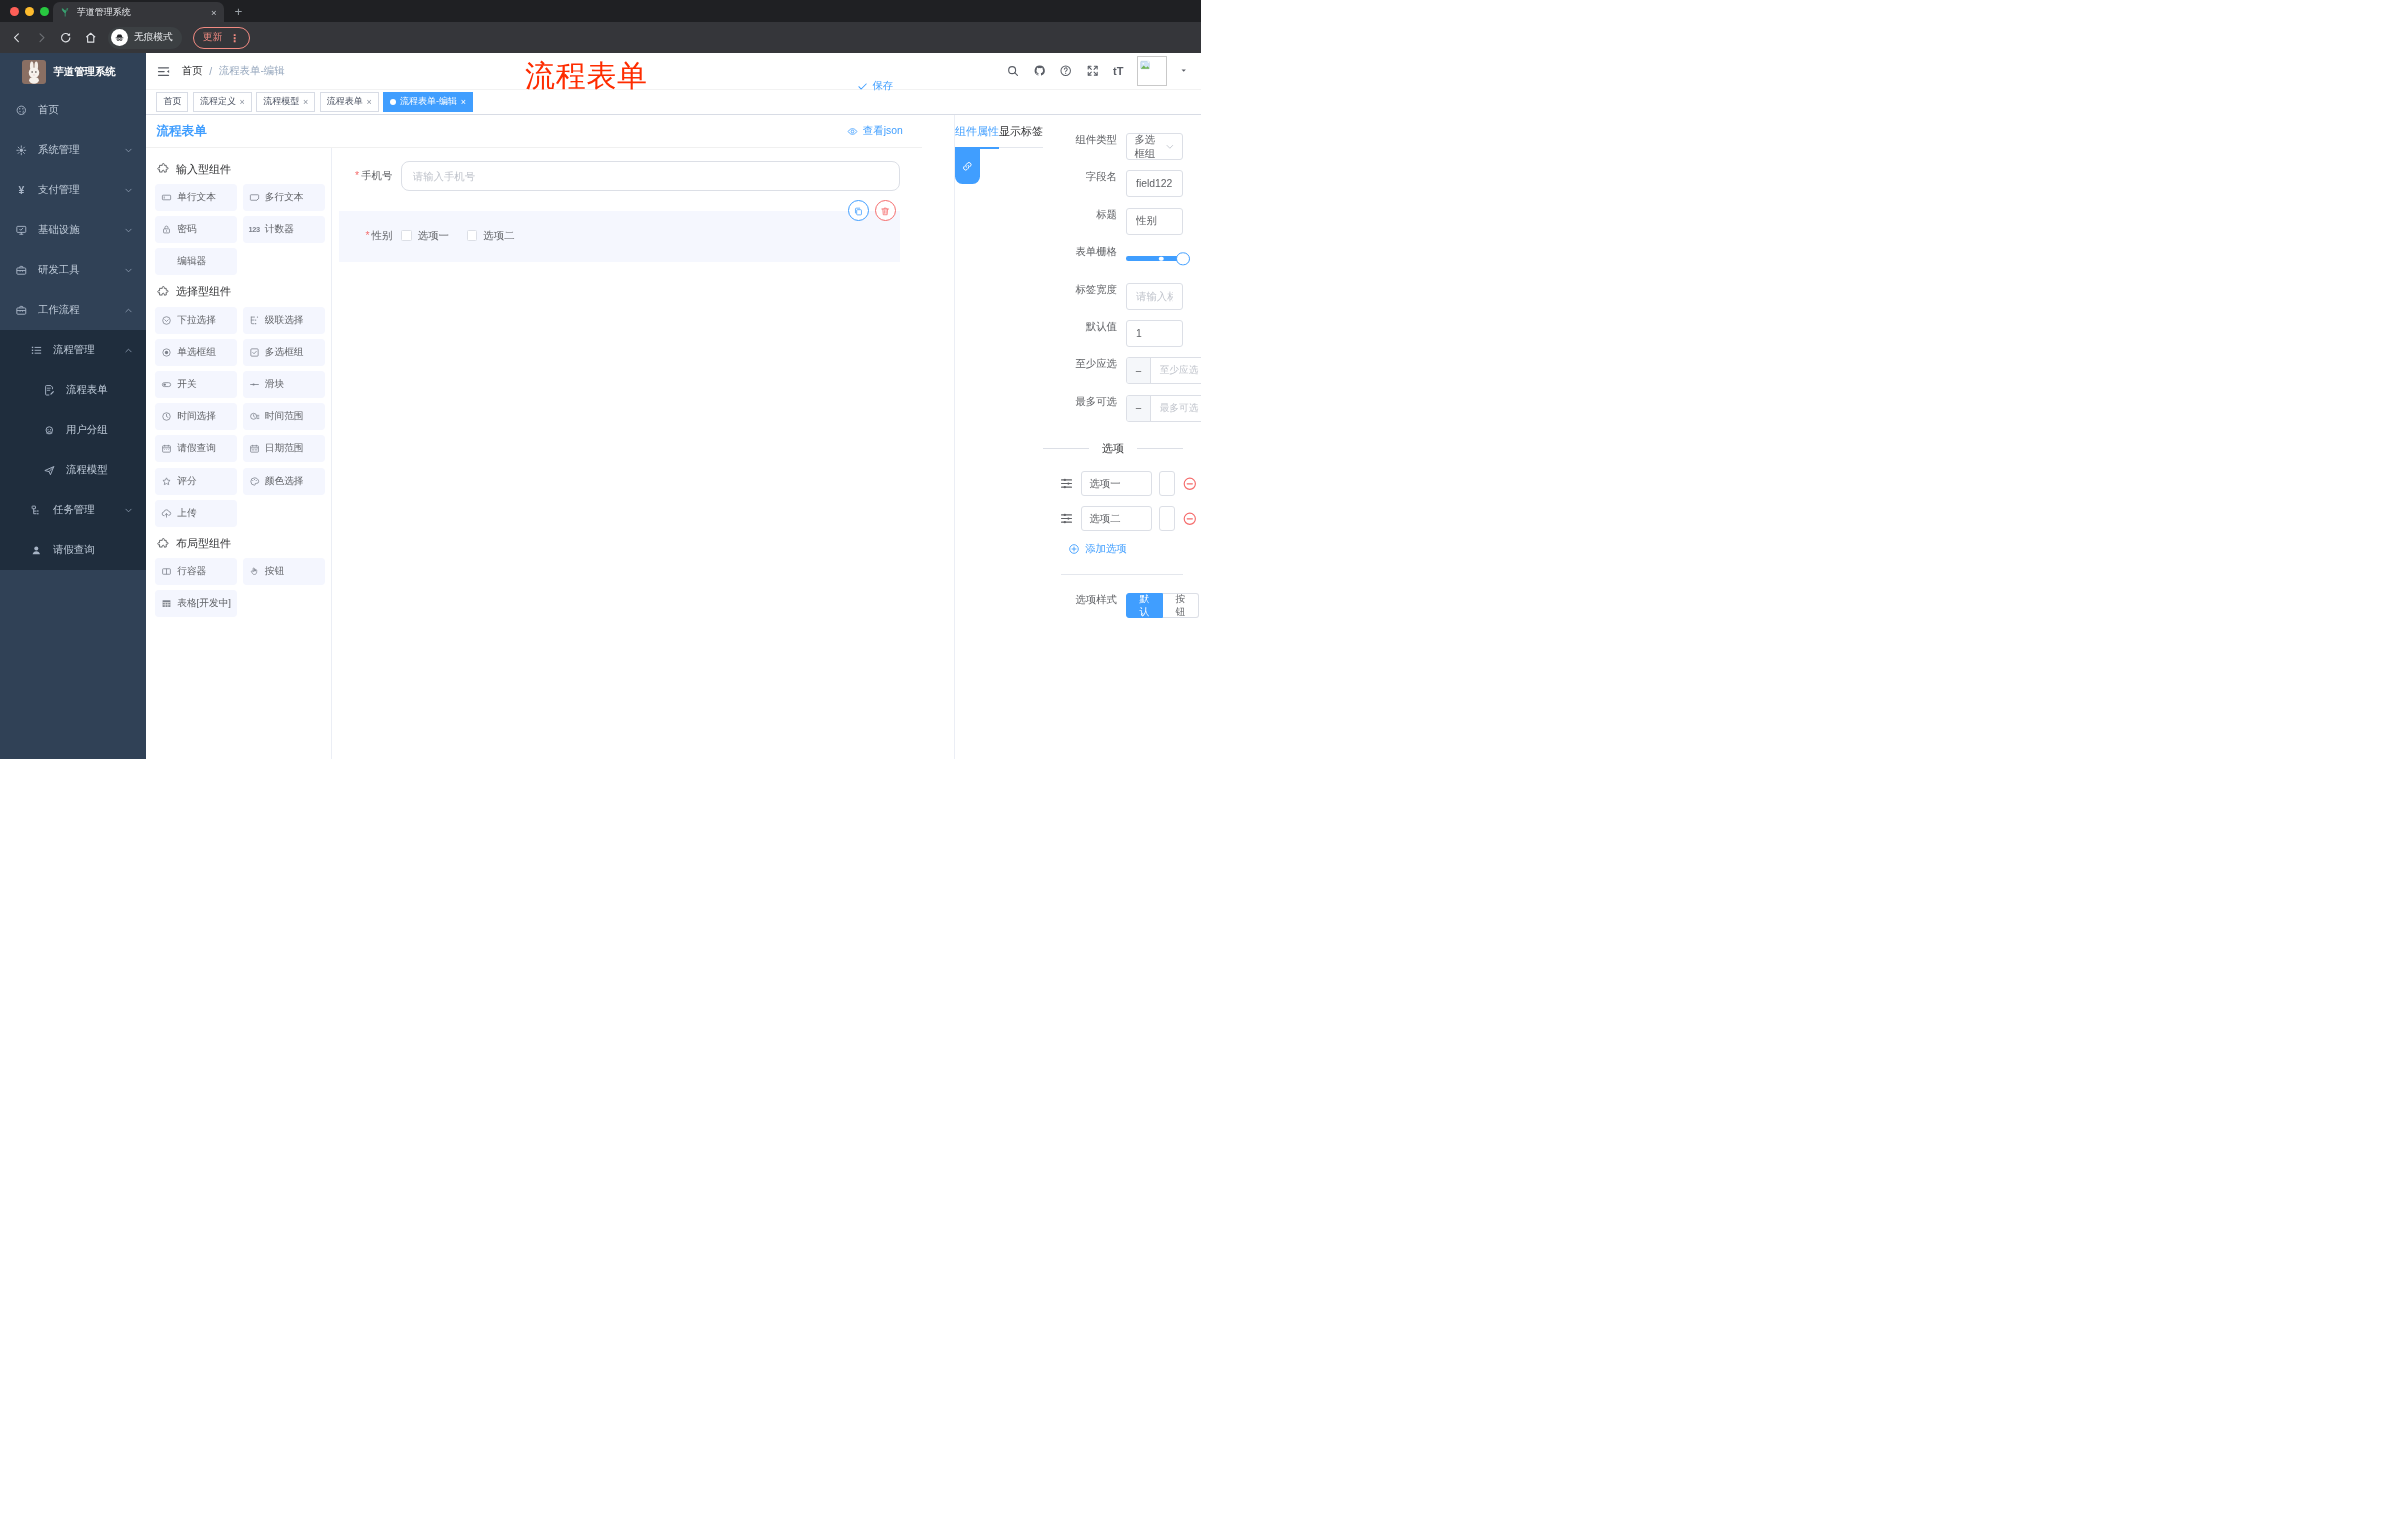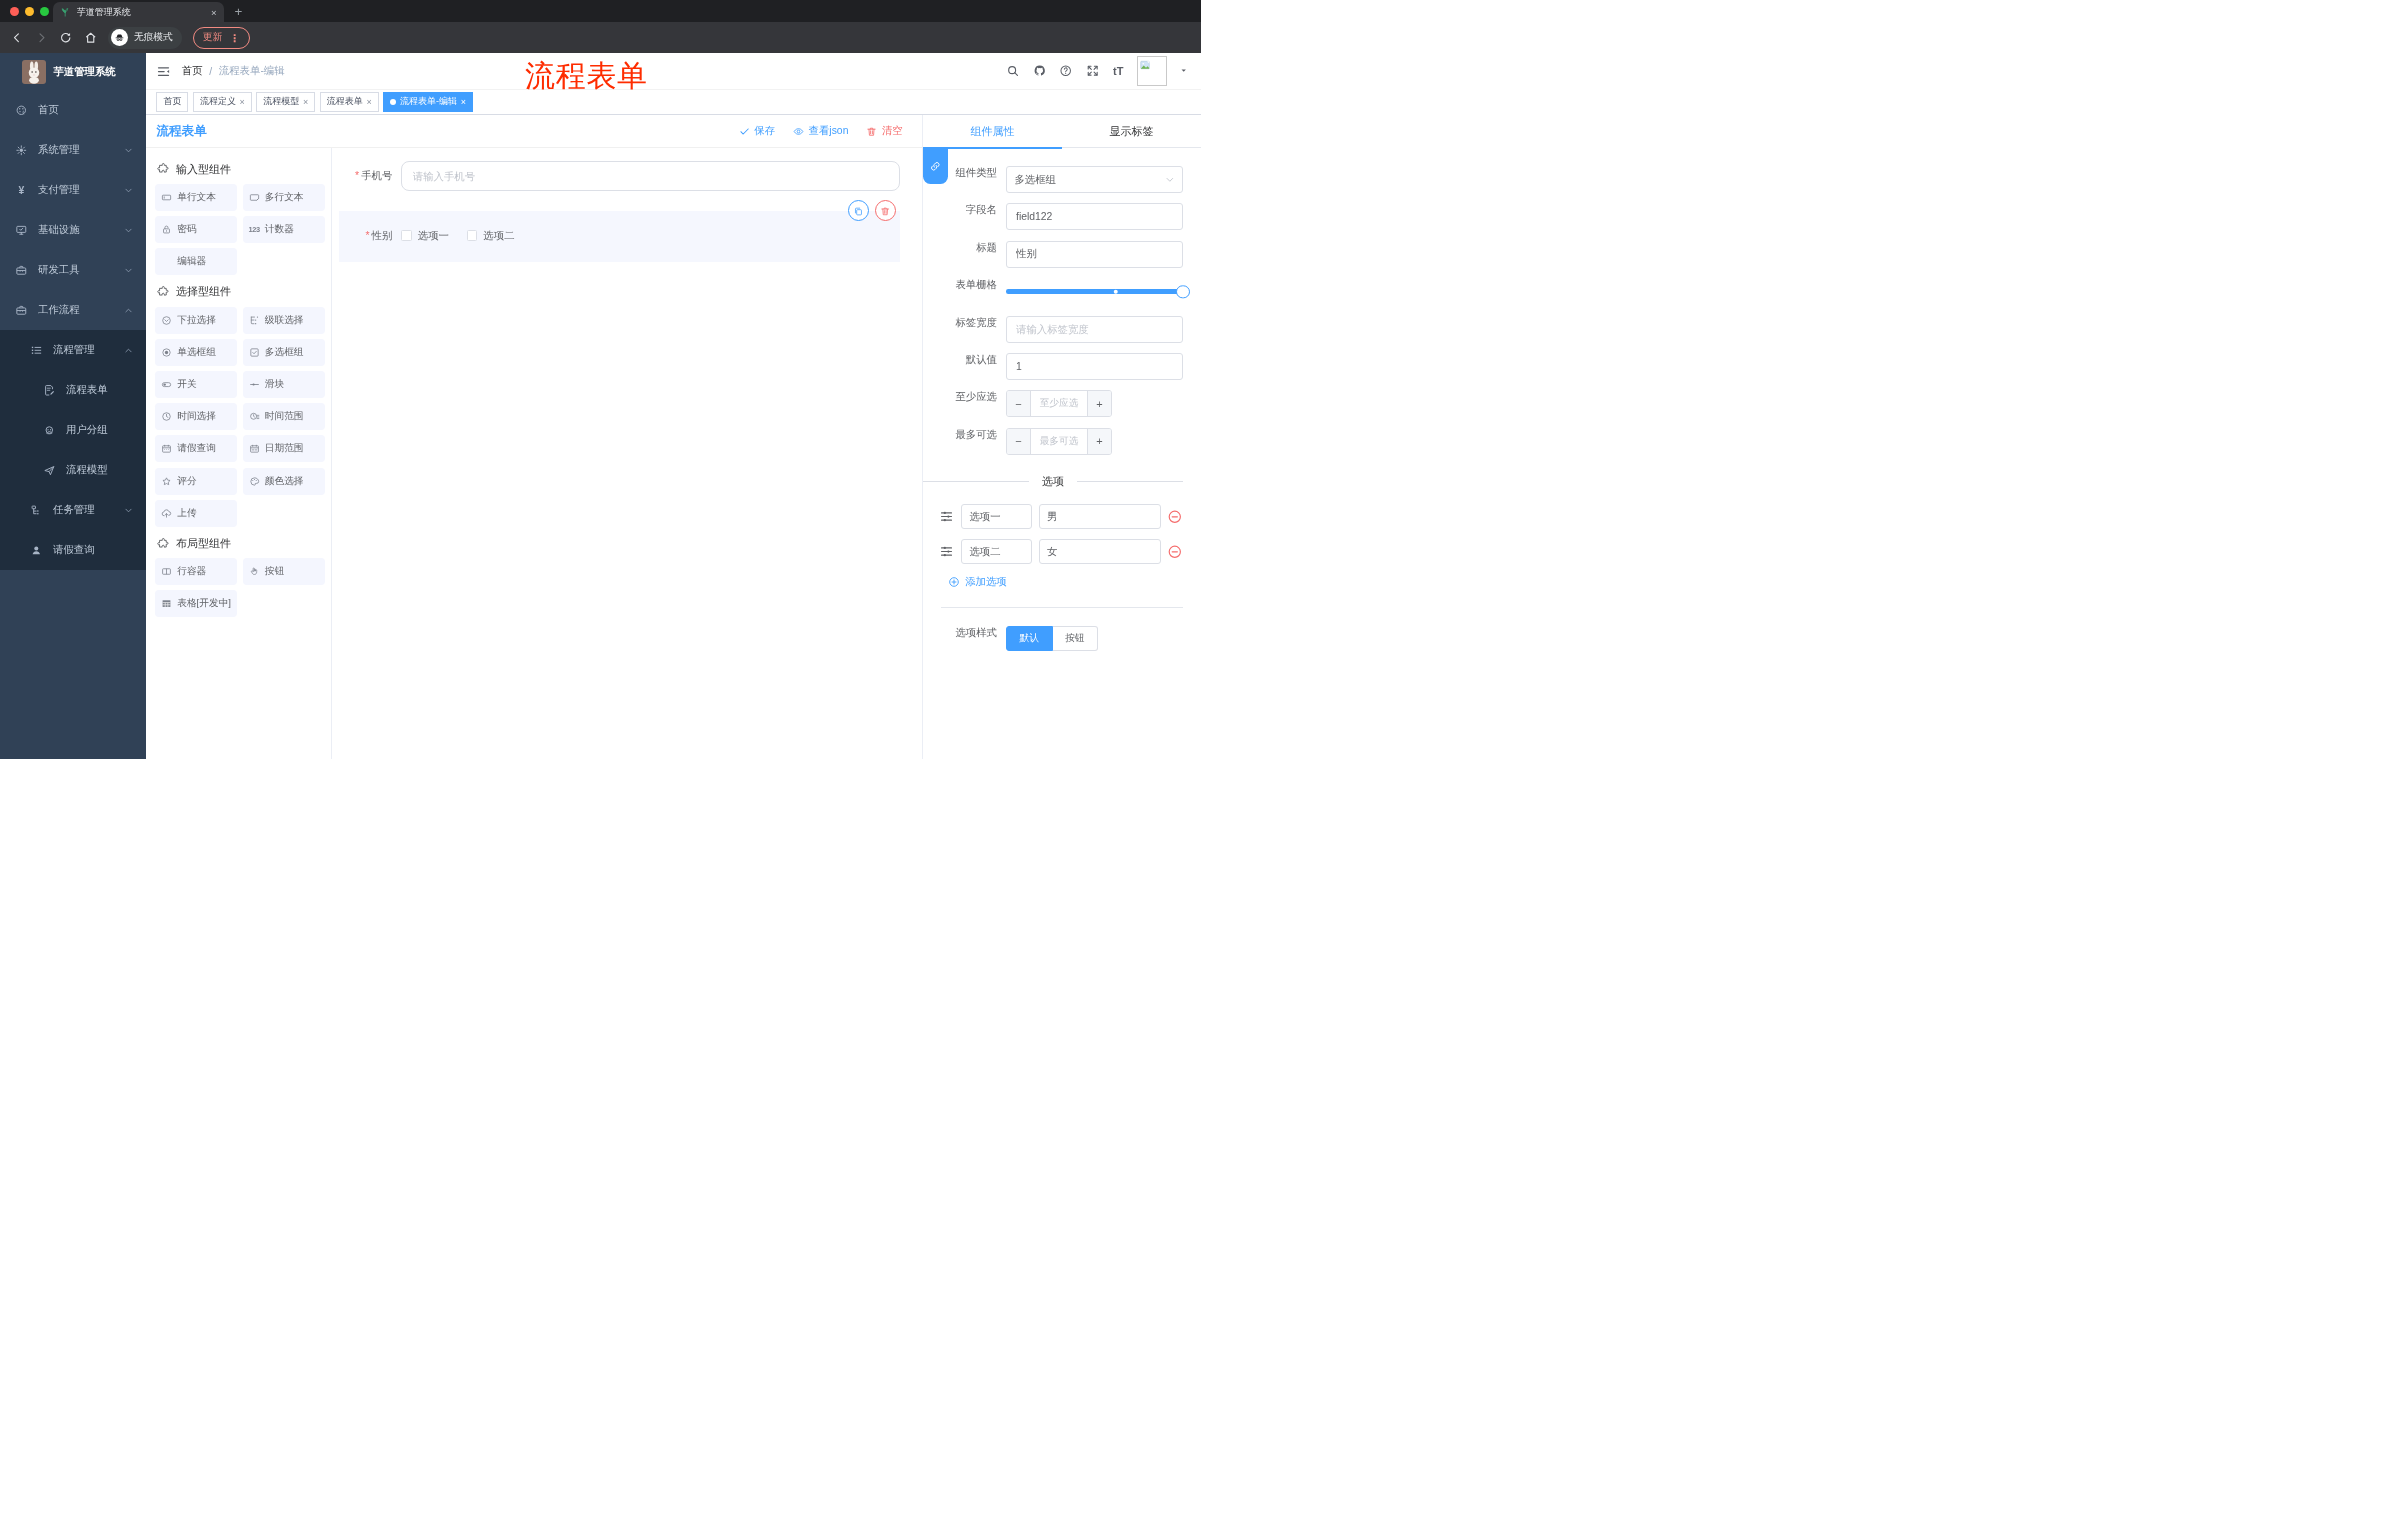--- a/index.html
+++ b/index.html
@@ -69,21 +69,21 @@
   .tag { height:19.3px; border:0.7px solid #d8dce5; background:#fff; color:#495060; font-size:9px; display:flex; align-items:center; gap:3.7px; padding:0 6px; cursor:pointer; }
   .tag .dot { width:6px; height:6px; border-radius:50%; background:#fff; display:none; }
   .tag .x { font-size:9px; color:#8c939f; }
   .tag.active { background:#409eff; border-color:#409eff; color:#fff; }
   .tag.active .dot { display:inline-block; }
   .tag.active .x { color:#fff; }
 
   .content { flex:1; display:grid; grid-template-columns:186px 1fr 279px; grid-template-rows:33px 1fr; background:#fff; min-height:0; }
   .cbar { grid-column:1 / 3; display:flex; align-items:center; padding:0 19.3px 0 10.4px; border-bottom:0.7px solid #f0f0f0; }
   .ctitle { color:#409eff; font-size:12.6px; font-weight:bold; }
-  .cactions { margin-left:auto; display:flex; align-items:flex-end; gap:18px; }
+  .cactions { margin-left:auto; display:flex; align-items:center; gap:31px;flex-direction:column; }
   .abtn { display:flex; align-items:center; gap:4.5px; color:#409eff; font-size:10.4px; cursor:pointer; }
   .abtn .ic { width:11px; height:11px; }
   .abtn.red { color:#f56c6c; }
 
   
   .comp-panel { grid-row:2; grid-column:1; border-right:0.7px solid #ebeef5; padding:4.5px 6px 0 9px; overflow:hidden; }
   .csec-h { display:flex; align-items:center; gap:6px; color:#303133; font-size:11px; margin:9px 0 7.4px 1.5px; }
   .csec-h .ic { width:13.4px; height:13.4px; color:#606266; }
   .cgrid { display:grid; grid-template-columns:1fr 1fr; gap:5.2px; }
   .chip { height:27px; background:#f4f6fe; border-radius:3.7px; display:flex; align-items:center; gap:5.2px; padding:0 6px; font-size:9.7px; color:#606266; cursor:grab; }
@@ -115,21 +115,21 @@
   .selacts { position:absolute; top:-10.4px; right:4.5px; display:flex; gap:6px; }
   .cirbtn { width:21px; height:21px; border-radius:50%; background:#fff; display:flex; align-items:center; justify-content:center; cursor:pointer; }
   .cirbtn.blue { border:0.7px solid #409eff; color:#409eff; }
   .cirbtn.redb { border:0.7px solid #f56c6c; color:#f56c6c; }
   .cirbtn .ic { width:10.4px; height:10.4px; }
   .cbgroup { display:flex; align-items:center; gap:18px; }
   .cb { display:flex; align-items:center; gap:6px; font-size:10.4px; color:#606266; cursor:pointer; }
   .cb .box { width:10.4px; height:10.4px; border:0.7px solid #dcdfe6; border-radius:1.5px; background:#fff; }
 
   
-  .props { grid-column:3; grid-row:1 / 3; border-left:0.7px solid #ebeef5; display:flex; flex-direction:column; position:relative; min-height:0; }
+  .props { grid-column:3; grid-row:1 / 3; border-left:0.7px solid #ebeef5; display:flex; position:relative; min-height:0;margin-left:32px; }
   .ptabs { height:33px; display:flex; border-bottom:1.5px solid #e4e7ed; position:relative; flex:0 0 auto; }
   .ptab { flex:1; display:flex; align-items:center; justify-content:center; font-size:11px; color:#303133; cursor:pointer; }
   .ptab.act { color:#409eff; }
   .punder { position:absolute; left:0; bottom:-1.5px; width:50%; height:1.5px; background:#409eff; }
   .linktab { position:absolute; left:0; top:33px; width:25px; height:36px; background:#409eff; color:#fff; border-radius:0 0 7.4px 7.4px; display:flex; align-items:center; justify-content:center; z-index:2; }
   .linktab .ic { width:12.6px; height:12.6px; }
   .pbody { flex:1; overflow:hidden; padding:18px 18px 0 0; }
   .prow { display:flex; align-items:flex-start; margin-bottom:10.4px; }
   .plabel { width:83px; text-align:right; padding-right:9px; font-size:10.4px; color:#606266; white-space:nowrap; flex:0 0 auto; }
   .pctl { flex:1; }

